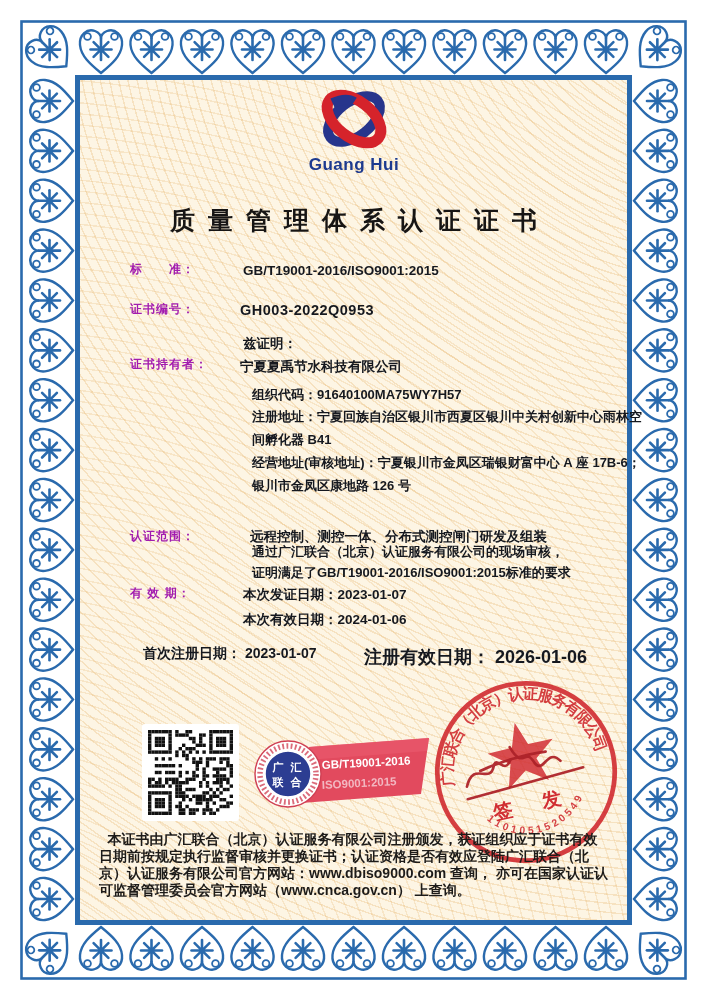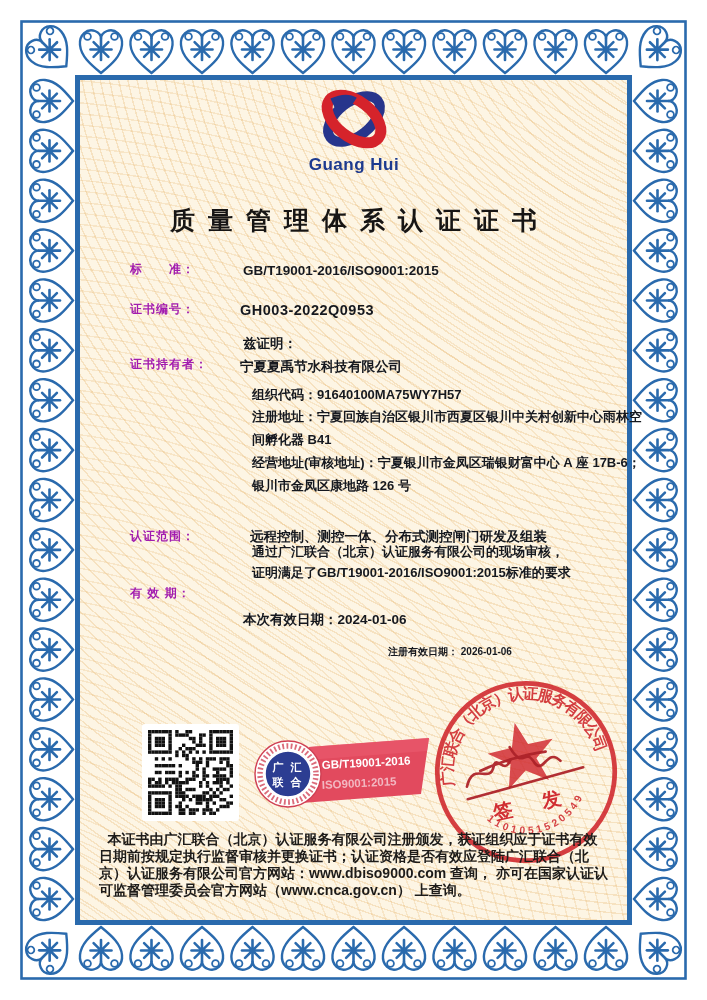--- a/index.html
+++ b/index.html
@@ -149,23 +149,25 @@
 
     <div class="abs par" style="left:240px;top:451px;width:394px;">经营地址(审核地址)：宁夏银川市金凤区瑞银财富中心 A 座 17B-6；银川市金凤区康地路 126 号</div>
 
     <div class="abs lbl" style="left:130px;top:528px;">认证范围：</div>
     <div class="abs val" style="left:250px;top:498px;margin-top:30px;">远程控制、测控一体、分布式测控闸门研发及组装</div>
 
     <div class="abs par" style="left:240px;top:540px;">通过广汇联合（北京）认证服务有限公司的现场审核，</div>
     <div class="abs par" style="left:240px;top:561px;">证明满足了GB/T19001-2016/ISO9001:2015标准的要求</div>
 
     <div class="abs lbl" style="left:130px;top:585px;">有 效 期：</div>
+    <div class="abs val" style="left:243px;top:586px;">本次发证日期：2023-01-07</div>
     <div class="abs val" style="left:243px;top:611px;text-align:right;">本次有效日期：2024-01-06</div>
 
-    <div class="abs val" style="left:388px;top:645px;font-size:10px;">注册有效日期：  2026-01-06</div>
+    <div class="abs val" style="left:143px;top:645px;font-size:14px;">首次注册日期：  2023-01-07</div>
+    <div class="abs val" style="left:364px;top:645px;font-size:18px;">注册有效日期：  2026-01-06</div>
 
     <div class="abs qr-wrap">
       <svg id="qr-svg" width="97" height="97" viewBox="0 0 97 97">
         <rect x="0" y="0" width="97" height="97" rx="3" fill="#ffffff"></rect>
         <g id="qr-modules" fill="#111111">
             <rect x="6" y="6" width="3.4" height="3.4"></rect>
             <rect x="9.4" y="6" width="3.4" height="3.4"></rect>
             <rect x="12.8" y="6" width="3.4" height="3.4"></rect>
             <rect x="16.2" y="6" width="3.4" height="3.4"></rect>
             <rect x="19.6" y="6" width="3.4" height="3.4"></rect>

